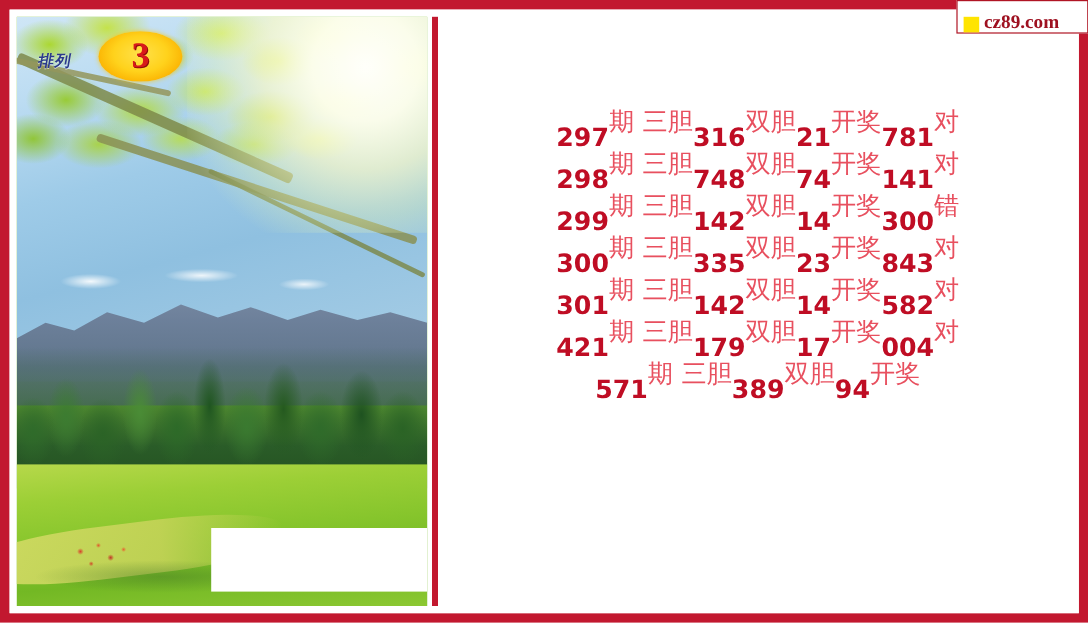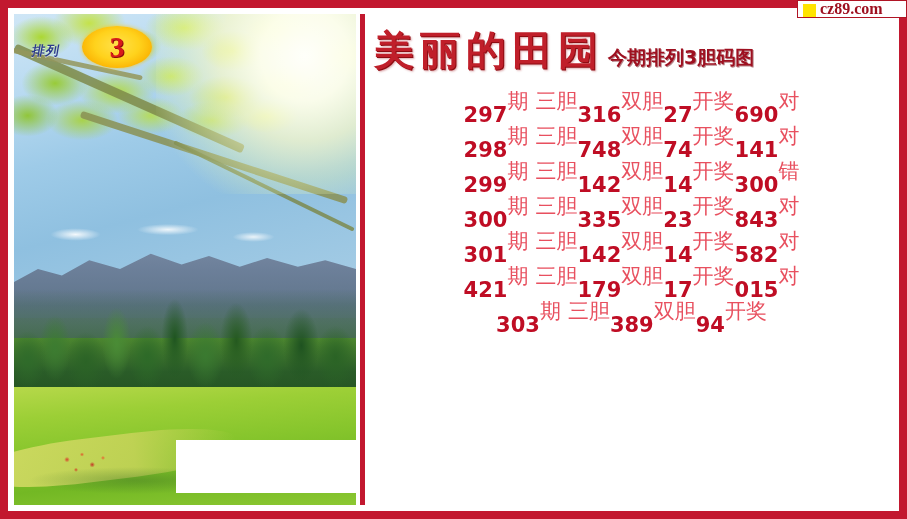--- a/index.html
+++ b/index.html
@@ -207,21 +207,21 @@
     font-family:"DejaVu Sans","Liberation Sans",sans-serif;
     font-size:21px;line-height:1;
   }
   .num{font-weight:bold;color:#bf0d24;letter-spacing:0px;margin-top:28px;}
   .cn{font-weight:normal;color:#e8505f;}
   .cn-sp{margin-left:7px;text-align:right;}
 
   
   .watermark{
     position:absolute;right:0px;top:0px;
-    width:110px;height:18px;
+    width:110px;height:28px;
     background:#ffffff;
     border:1px solid #b01424;
     display:flex;align-items:flex-end;
     box-sizing:border-box;
     z-index:30;
   }
   .wm-square{
     width:13px;height:13px;background:#ffe400;margin-left:5px;margin-right:4px;flex:none;
   }
   .wm-text{
@@ -261,35 +261,31 @@
       <div class="logo-text">排列</div>
       <div class="logo-ellipse"></div>
       <div class="logo-three">3</div>
     </div>
   </div>
 
   <div class="divider"></div>
 
   <div class="content">
 
-    <div class="title-row">
-      <div class="title-main">美丽的田园</div>
-      <div class="title-sub">今期排列3胆码图</div>
-    </div>
 
     <div class="rows" id="rows-container">
         <div class="row">
           <span class="seg num">297</span>
           <span class="seg cn">期</span>
           <span class="seg cn cn-sp">三胆</span>
           <span class="seg num">316</span>
           <span class="seg cn">双胆</span>
-          <span class="seg num">27</span>
-          <span class="seg cn">开奖</span>
-          <span class="seg num">690</span>
+          <span class="seg num">21</span>
+          <span class="seg cn">开奖</span>
+          <span class="seg num">781</span>
           <span class="seg cn">对</span>
         </div>
         <div class="row">
           <span class="seg num">298</span>
           <span class="seg cn">期</span>
           <span class="seg cn cn-sp">三胆</span>
           <span class="seg num">748</span>
           <span class="seg cn">双胆</span>
           <span class="seg num">74</span>
           <span class="seg cn">开奖</span>
@@ -330,25 +326,25 @@
           <span class="seg cn">对</span>
         </div>
         <div class="row">
           <span class="seg num">421</span>
           <span class="seg cn">期</span>
           <span class="seg cn cn-sp">三胆</span>
           <span class="seg num">179</span>
           <span class="seg cn">双胆</span>
           <span class="seg num">17</span>
           <span class="seg cn">开奖</span>
-          <span class="seg num">015</span>
-          <span class="seg cn">对</span>
-        </div>
-        <div class="row">
-          <span class="seg num">303</span>
+          <span class="seg num">004</span>
+          <span class="seg cn">对</span>
+        </div>
+        <div class="row">
+          <span class="seg num">571</span>
           <span class="seg cn">期</span>
           <span class="seg cn cn-sp">三胆</span>
           <span class="seg num">389</span>
           <span class="seg cn">双胆</span>
           <span class="seg num">94</span>
           <span class="seg cn">开奖</span>
         </div>
       </div>
   </div>
 

